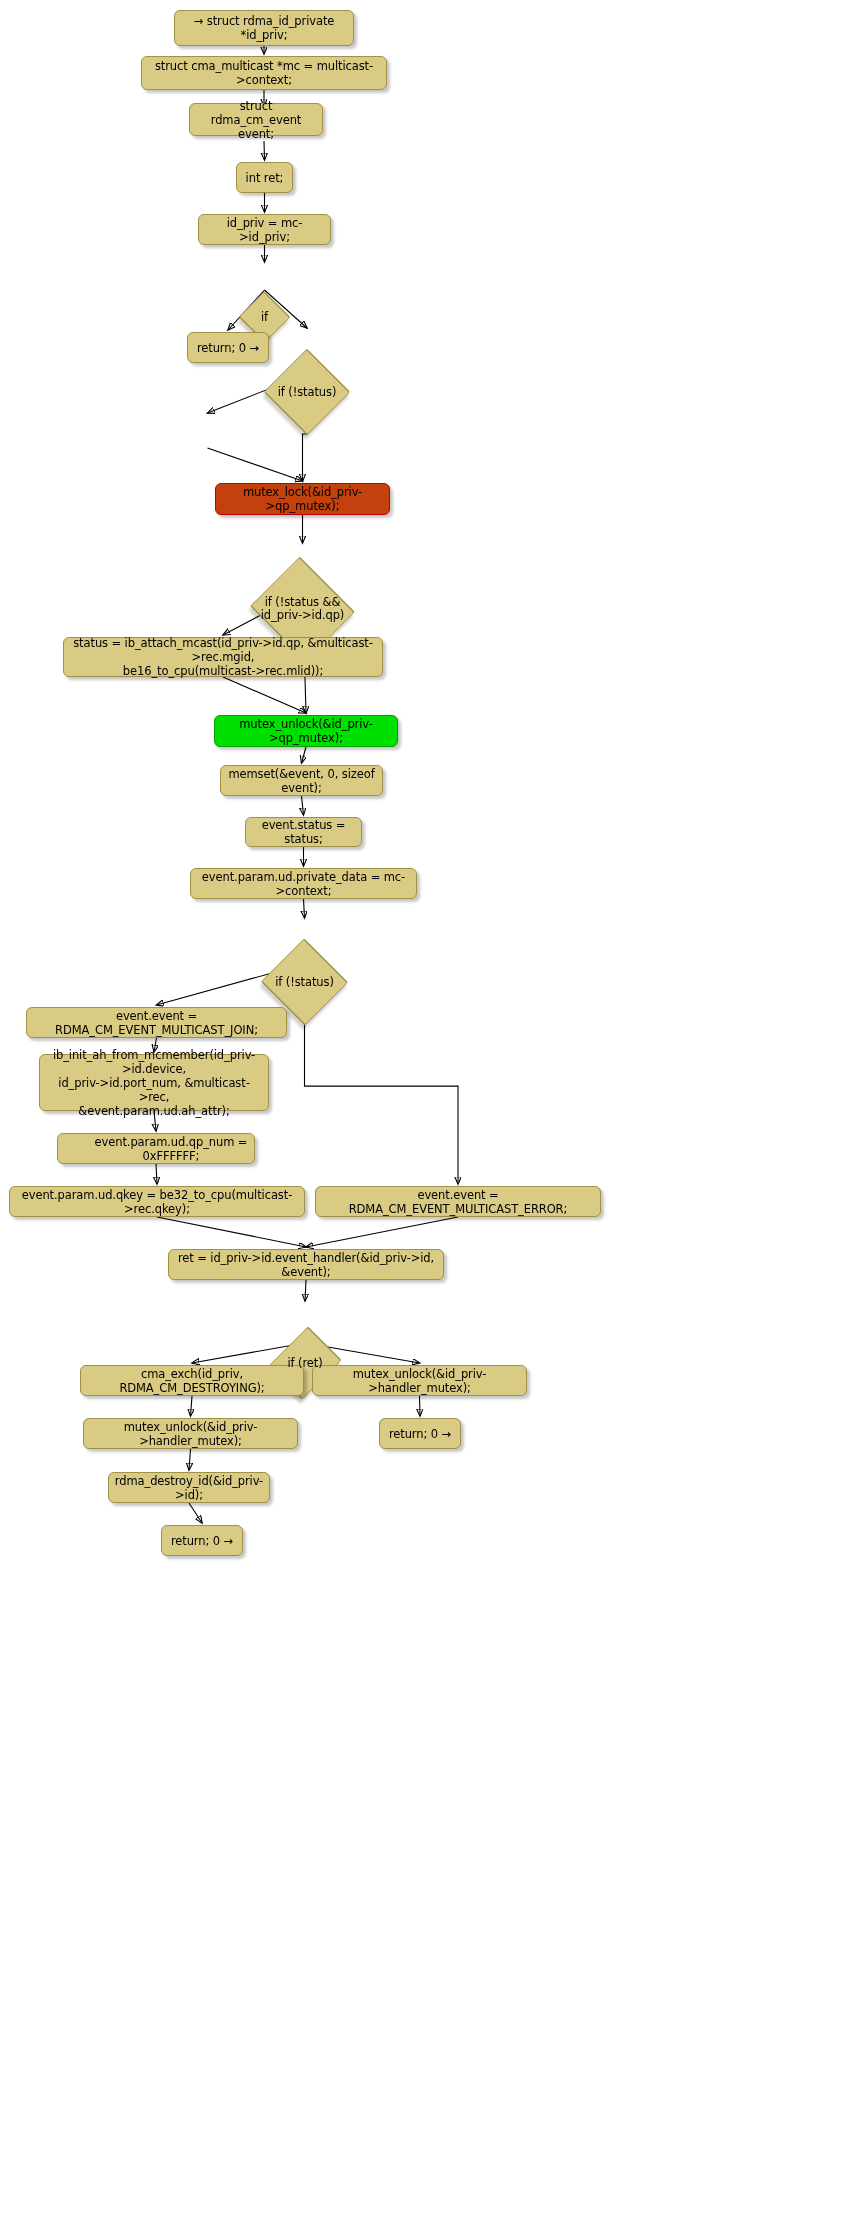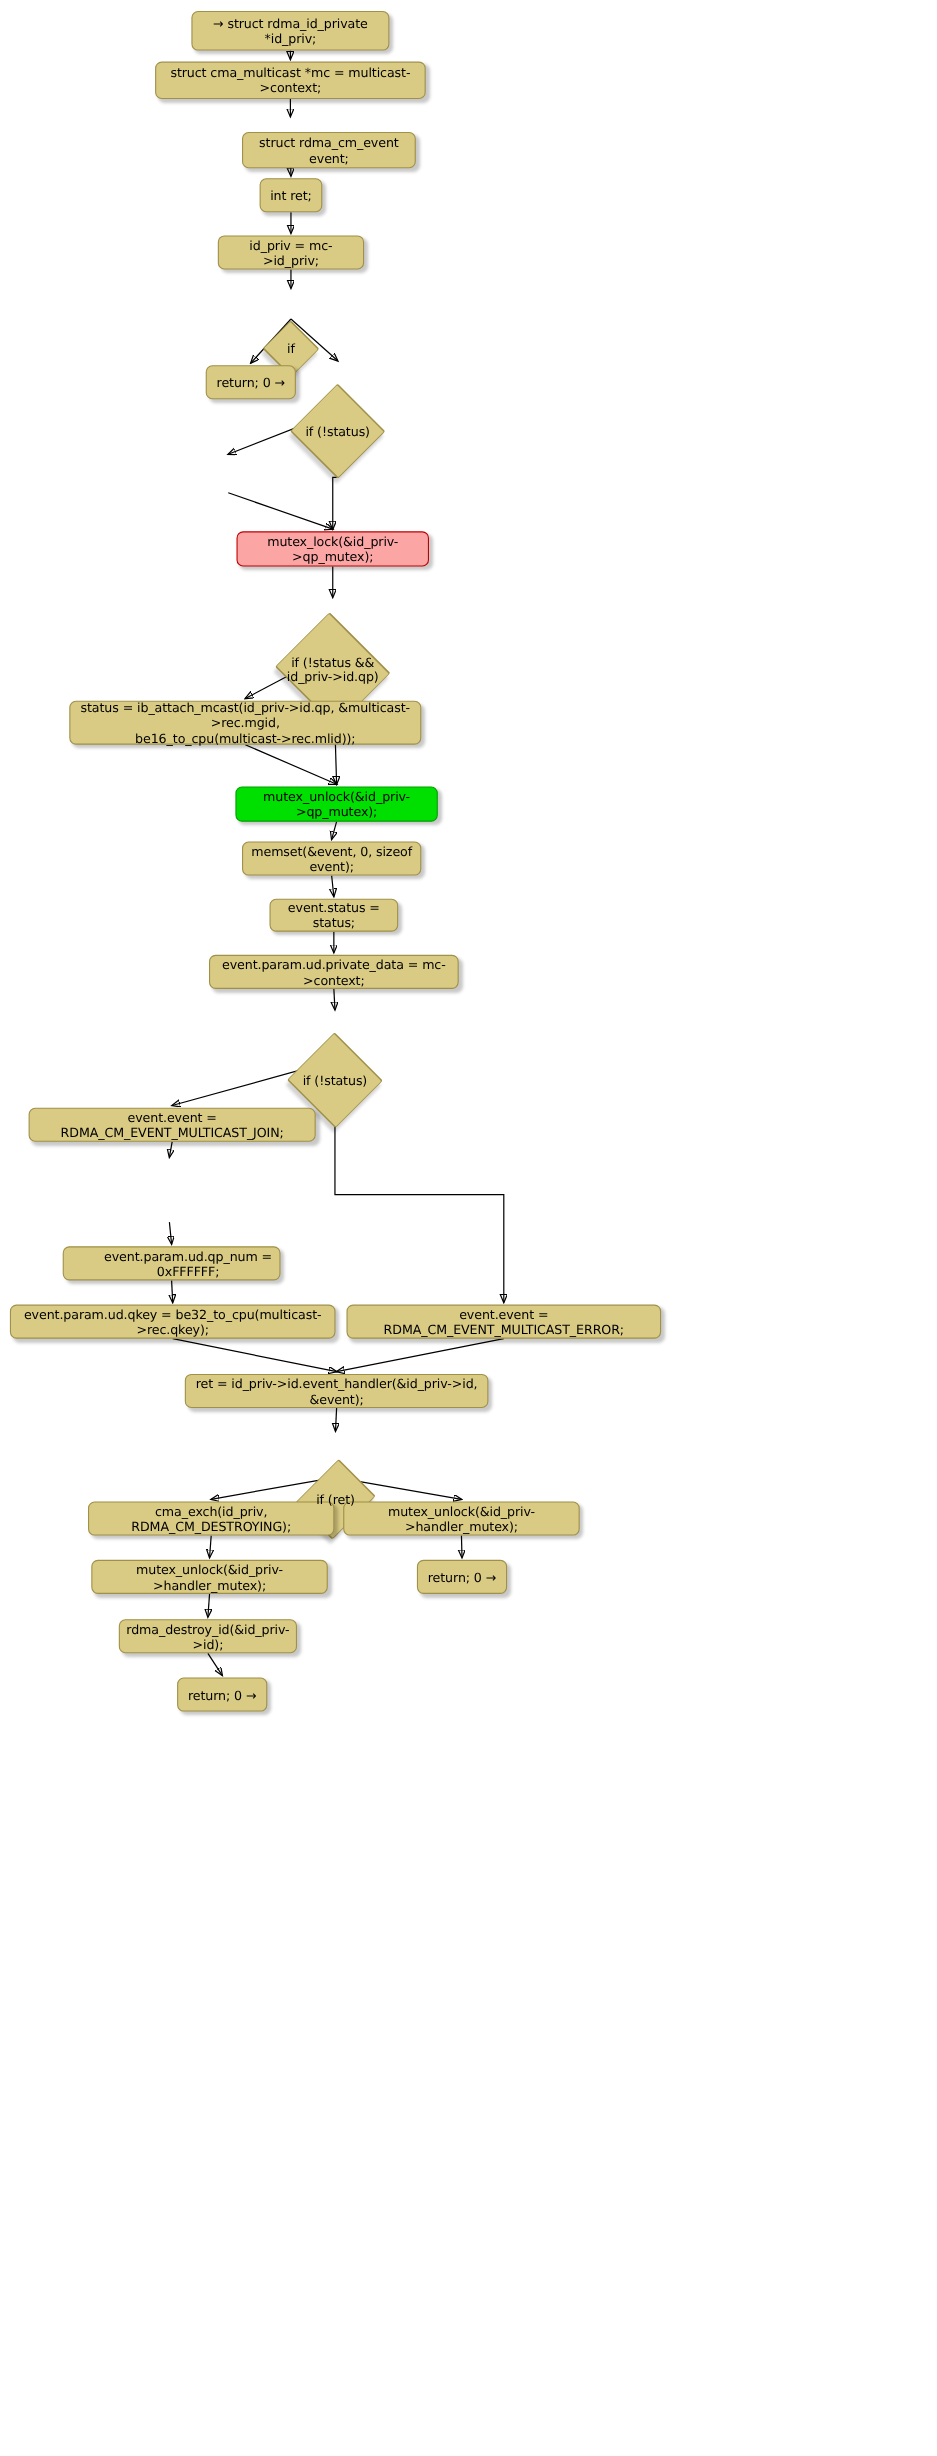--- a/index.html
+++ b/index.html
@@ -27,21 +27,21 @@
     text-align: center;
     display: flex;
     align-items: center;
     justify-content: center;
     padding: 2px 6px;
     box-shadow: 3px 3px 3px rgba(0,0,0,0.22);
     white-space: pre-line;
     letter-spacing: -0.1px;
   }
   .node.red {
-    background: #fca5a5;
+    background: #c2410c;
     border-color: #C00000;
   }
   .node.green {
     background: #00E000;
     border-color: #00A000;
   }
   .diamond {
     position: absolute;
     box-sizing: border-box;
     color: #000;
@@ -128,21 +128,21 @@
         <path d="M190.5,1449 L189,1470"></path>
         <path d="M419.5,1396 L420,1416"></path>
         <path d="M189,1503 L202,1523"></path>
       </g>
     </svg>
 
   <div class="node" style="left:174px; top:10px; width:180px; height:36px;">→ struct rdma_id_private *id_priv;</div>
 
   <div class="node" style="left:141px; top:56px; width:246px; height:34px;">struct cma_multicast *mc = multicast-&gt;context;</div>
 
-  <div class="node" style="left:189px; top:120px; width:158px; height:33px;margin-left:31px;">struct rdma_cm_event event;</div>
+  <div class="node" style="left:189px; top:103px; width:134px; height:33px;">struct rdma_cm_event event;</div>
 
   <div class="node" style="left:236px; top:162px; width:57px; height:31px;">int ret;</div>
 
   <div class="node" style="left:198px; top:214px; width:133px; height:31px;">id_priv = mc-&gt;id_priv;</div>
 
   <div class="diamond" style="left:239px; top:264px; width:51px; height:26px;">
     <span class="dshape" style="transform:rotate(45deg) scale(0.72,1.4);"></span>
     <span class="dtext">if</span>
   </div>
 
@@ -173,20 +173,23 @@
 
   <div class="node" style="left:190px; top:868px; width:227px; height:31px;">event.param.ud.private_data = mc-&gt;context;</div>
 
   <div class="diamond" style="left:262px; top:920px; width:85px; height:44px;">
     <span class="dshape" style="transform:rotate(45deg) scale(0.73,1.39);"></span>
     <span class="dtext">if (!status)</span>
   </div>
 
   <div class="node" style="left:26px; top:1007px; width:261px; height:31px;">event.event = RDMA_CM_EVENT_MULTICAST_JOIN;</div>
 
+  <div class="node" style="left:39px; top:1054px; width:230px; height:57px;">ib_init_ah_from_mcmember(id_priv-&gt;id.device,
+id_priv-&gt;id.port_num, &amp;multicast-&gt;rec,
+&amp;event.param.ud.ah_attr);</div>
 
   <div class="node" style="left:57px; top:1133px; width:198px; height:31px;padding-left:36px;">event.param.ud.qp_num = 0xFFFFFF;</div>
 
   <div class="node" style="left:9px; top:1186px; width:296px; height:31px;">event.param.ud.qkey = be32_to_cpu(multicast-&gt;rec.qkey);</div>
 
   <div class="node" style="left:168px; top:1249px; width:276px; height:31px;">ret = id_priv-&gt;id.event_handler(&amp;id_priv-&gt;id, &amp;event);</div>
 
   <div class="node" style="left:315px; top:1186px; width:286px; height:31px;">event.event = RDMA_CM_EVENT_MULTICAST_ERROR;</div>
 
   <div class="diamond" style="left:272px; top:1303px; width:66px; height:40px;">

